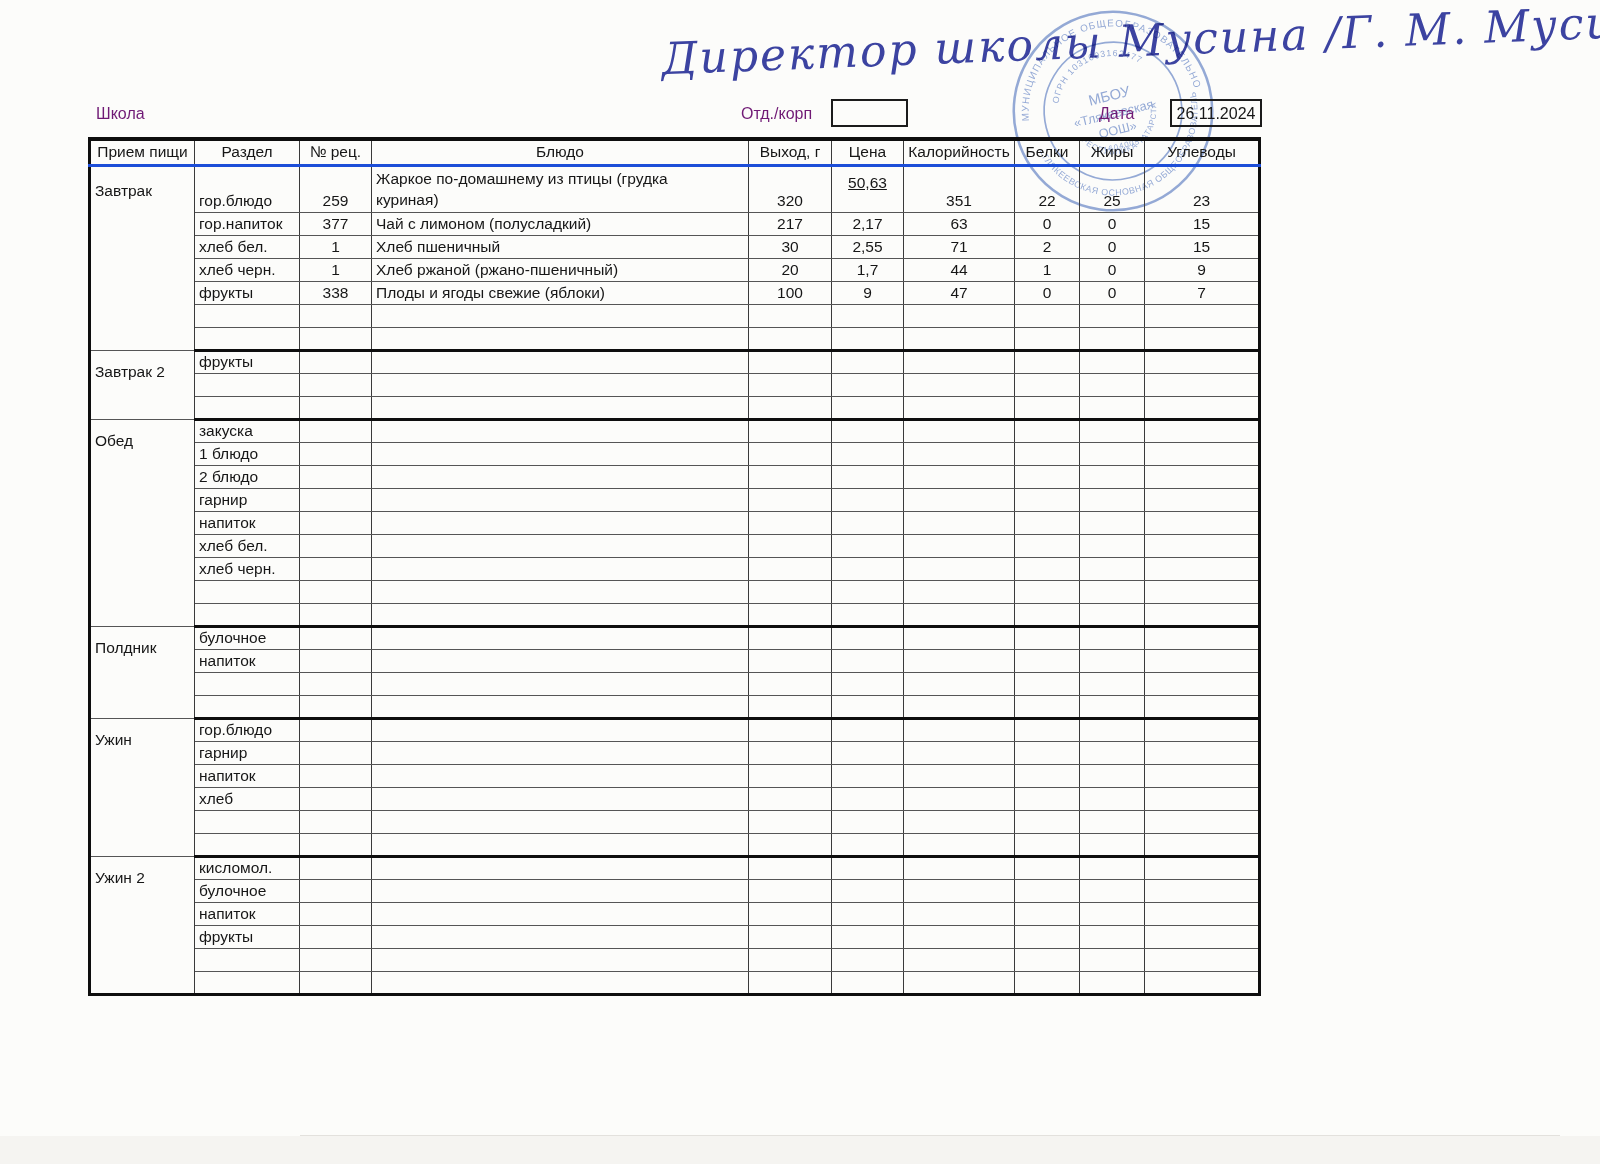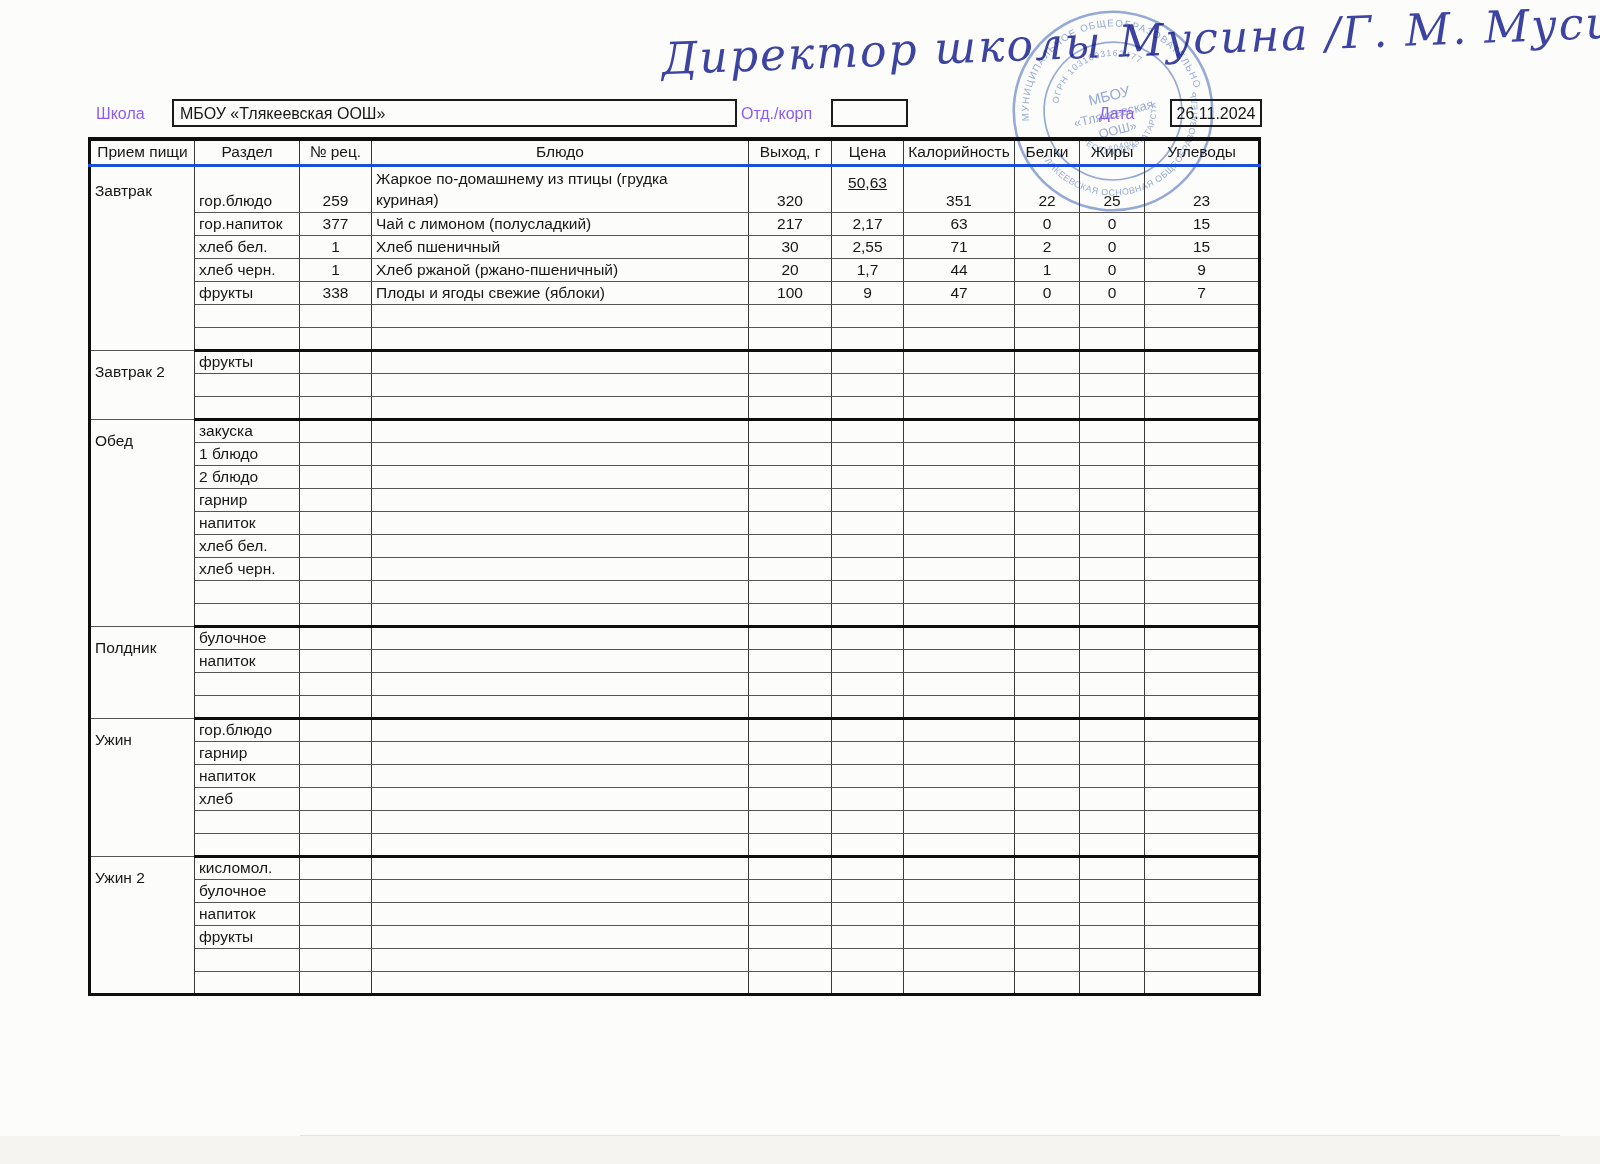--- a/index.html
+++ b/index.html
@@ -32,21 +32,21 @@
     position:absolute;
     left:998px;top:0px;
     width:230px;height:226px;
     opacity:.72;
     mix-blend-mode:multiply;
     pointer-events:none;
   }
   .stamp text{fill:#6d8bcc;}
 
   
-  .lbl{position:absolute;font-size:16px;color:#8b5cf6;}
+  .lbl{position:absolute;font-size:16px;color:#701a75;}
   .box{position:absolute;border:2px solid #1b1b1b;background:transparent;box-sizing:border-box;}
   .school-lbl{left:96px;top:105px;}
   .school-box{left:172px;top:99px;width:565px;height:28px;}
   .school-box span{display:block;padding:4px 0 0 6px;font-size:16px;}
   .dept-lbl{left:741px;top:105px;}
   .dept-box{left:831px;top:99px;width:77px;height:28px;}
   .date-lbl{left:1099px;top:105px;}
   .date-box{left:1170px;top:99px;width:92px;height:28px;}
   .date-box span{display:block;text-align:center;padding-top:4px;font-size:16px;}
 
@@ -122,23 +122,20 @@
         <textPath href="#arcInBot" startOffset="16%">РЕСПУБЛИКА ТАТАРСТАН</textPath>
       </text>
       <text font-size="8" letter-spacing="1" x="96" y="152">1604005</text>
       <text font-size="15" text-anchor="middle" x="115" y="102">МБОУ</text>
       <text font-size="13" text-anchor="middle" x="115" y="120">«Тлякеевская</text>
       <text font-size="13" text-anchor="middle" x="115" y="137">ООШ»</text>
     </g>
   </svg>
 
   <span class="lbl school-lbl">Школа</span>
-  <div class="box school-box">
-    <span>МБОУ «Тлякеевская ООШ»</span>
-  </div>
 
   <span class="lbl dept-lbl">Отд./корп</span>
   <div class="box dept-box">
     <span></span>
   </div>
 
   <span class="lbl date-lbl">Дата</span>
   <div class="box date-box">
     <span>26.11.2024</span>
   </div>

